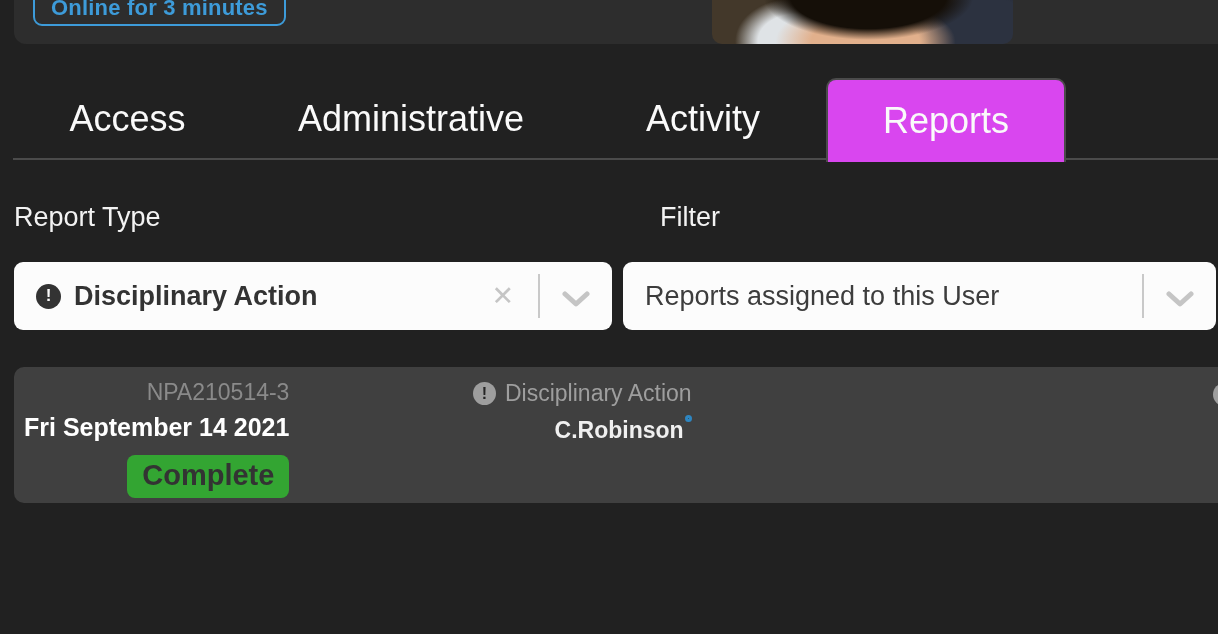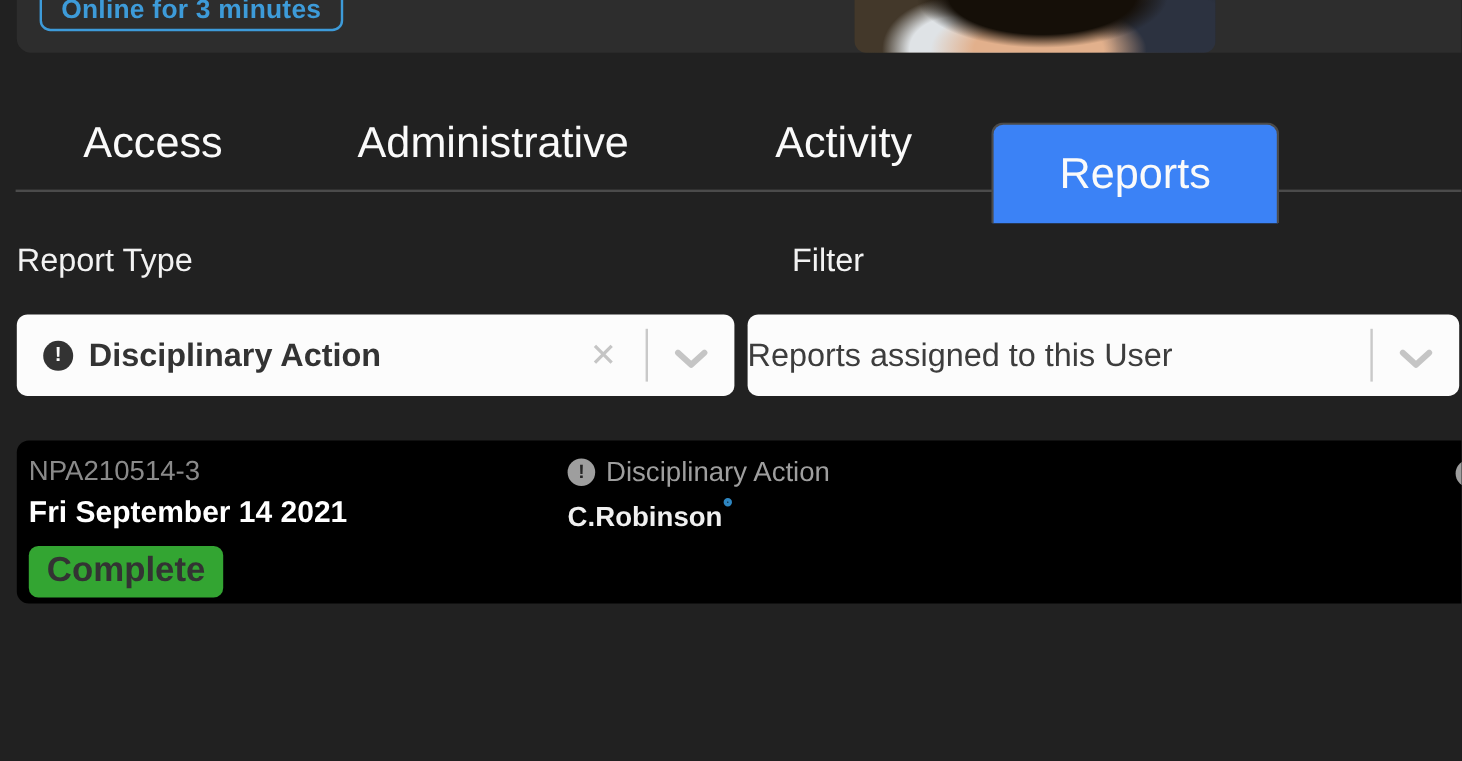--- a/index.html
+++ b/index.html
@@ -46,24 +46,23 @@
   }
   .tab {
     display:flex; align-items:center; justify-content:center;
     color:#fafafa; font-size:36px; font-weight:500; cursor:pointer;
   }
   .tab.t0 { width:229px; }
   .tab.t1 { width:338px; }
   .tab.t2 { width:246px; }
   .tab.t3 { width:240px; }
   .tab.active {
-    height:84px; background:#3b82f6;
+    height:84px; background:#d946ef;
     border:2px solid #4b4b4b; border-bottom:none;
     border-radius:10px 10px 0 0;
-    margin-top:24px;
   }
 
   
   .field-label {
     position:absolute; top:202px; color:#f2f2f2; font-size:27px; font-weight:500;
   }
   .label-report-type { left:14px; }
   .label-filter { left:660px; }
 
   
@@ -75,33 +74,33 @@
   .dd-filter { left:623px; width:593px; }
   .dd-value { font-size:27px; color:#333; white-space:nowrap; }
   .dd-value.bold { font-weight:bold; }
   .excl-circle {
     width:25px; height:25px; border-radius:50%; background:#333;
     color:#fcfcfc; font-size:17px; font-weight:bold;
     display:flex; align-items:center; justify-content:center;
     flex:none;
   }
   .dd-report-type .excl-circle { margin:0 13px 0 22px; }
-  .dd-filter .dd-value { font-weight:400; color:#3d3d3d; }
+  .dd-filter .dd-value { margin-left:22px; font-weight:400; color:#3d3d3d; }
   .dd-right { margin-left:auto; display:flex; align-items:center; }
   .clear-x {
     color:#c5c5c5; font-size:27px; font-weight:bold; padding:0 8px; cursor:pointer;
   }
   .dd-divider { width:2px; height:44px; background:#c9c9c9; margin:0 16px; }
   .chev { padding:6px 22px 0 6px; cursor:pointer; line-height:0; }
   .chev svg { display:block; }
 
   
   .report-row {
     position:absolute; left:14px; top:367px; width:1204px; height:136px;
-    background:#000000; border-radius:10px 0 0 10px; cursor:pointer;
+    background:#404040; border-radius:10px 0 0 10px; cursor:pointer;text-align:right;
   }
   .row-col1 { position:absolute; left:10px; top:12px; }
   .report-id { color:#8a8a8a; font-size:23px; margin-bottom:7px; }
   .report-date { color:#ffffff; font-size:25px; font-weight:bold; }
   .status-badge {
     display:inline-block; margin-top:13px; background:#33a532; color:#333;
     font-size:29px; font-weight:bold; padding:4px 15px 6px 15px; border-radius:8px;
   }
   .row-col2 { position:absolute; left:459px; top:13px; }
   .row-type { display:flex; align-items:center; }

